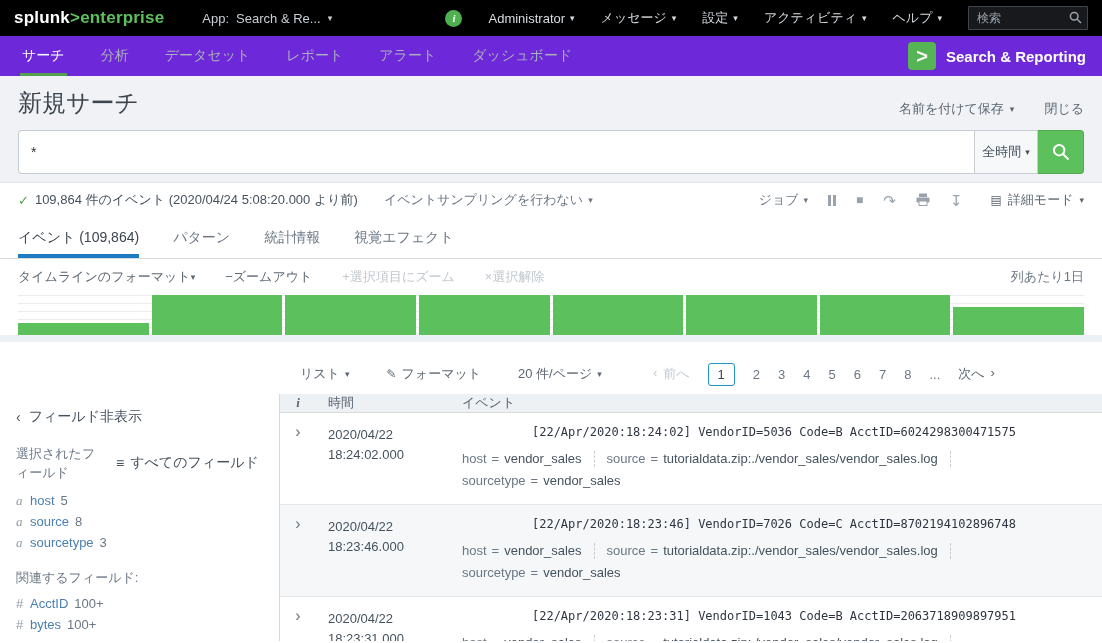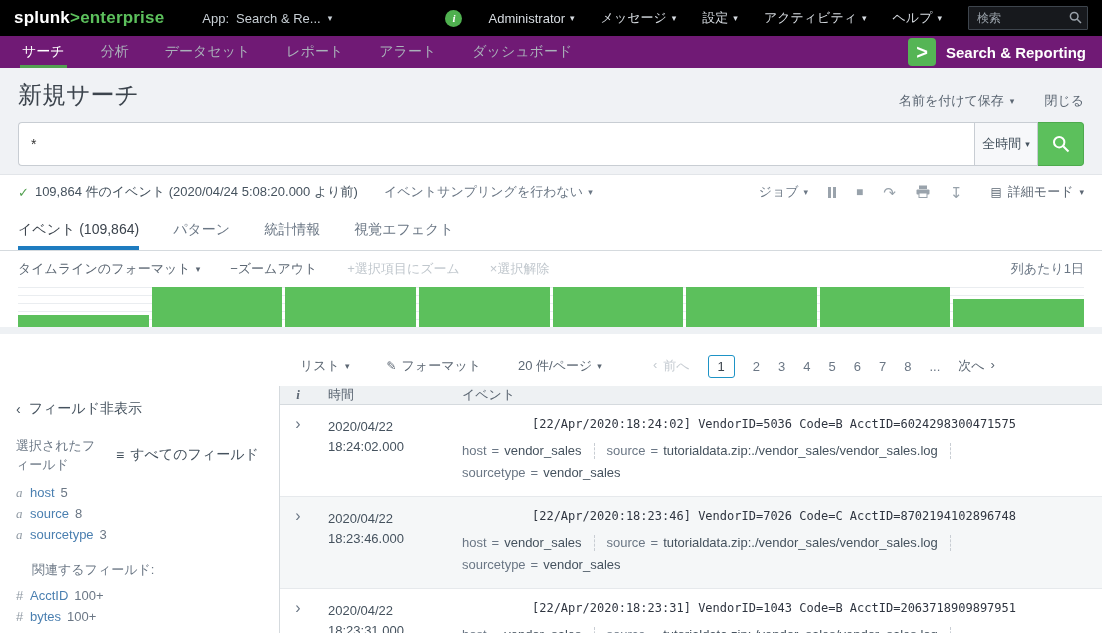--- a/index.html
+++ b/index.html
@@ -23,21 +23,21 @@
                 font-family:"Liberation Serif", serif; font-style:italic; font-weight:bold;
                 font-size:11px; cursor:pointer; }
   .top-menu { display:flex; align-items:center; gap:5px; cursor:pointer; }
   .top-search { position:relative; }
   .top-search input { width:120px; height:24px; background:#17191d; border:1px solid #3e454d;
                       border-radius:1px; color:#d7dce1; font-size:12px; padding:0 24px 0 8px; }
   .top-search input::placeholder { color:#9aa2aa; }
   .top-search .mag { position:absolute; right:6px; top:5px; }
 
   
-  .navbar { height:32px; background:#701a75; display:flex; align-items:stretch; padding:0 4px; }
+  .navbar { height:40px; background:#6d28d9; display:flex; align-items:stretch; padding:0 4px; }
   .nav-item { display:flex; align-items:center; margin:0 16px; padding:0 2px;
               color:#aab2ba; font-size:14px; position:relative; cursor:pointer; }
   .nav-item.active { color:#fff; }
   .nav-item.active::after { content:""; position:absolute; left:0; right:0; bottom:0;
                             height:3px; background:#53a051; }
   .nav-badge { margin-left:auto; display:flex; align-items:center; gap:10px;
                padding-right:12px; color:#fff; font-size:15px; font-weight:bold; }
   .badge-sq { width:28px; height:28px; border-radius:4px; background:#55b555; color:#fff;
               display:flex; align-items:center; justify-content:center;
               font-size:20px; font-weight:800; }
@@ -77,21 +77,21 @@
   .tabs-row { height:42px; display:flex; align-items:stretch; gap:34px; padding:0 18px;
               border-bottom:1px solid #d5dade; }
   .tab { display:flex; align-items:center; font-size:14px; color:#6b7785;
          position:relative; cursor:pointer; }
   .tab.active { color:#3c444d; }
   .tab.active::after { content:""; position:absolute; left:0; right:0; bottom:0;
                        height:4px; background:#1e7cc0; }
 
   
   .tl-controls { height:36px; display:flex; align-items:center; gap:30px; padding:0 18px; }
-  .tlc { color:#5c6773; display:flex; align-items:center; gap:5px; cursor:pointer; }
+  .tlc { color:#5c6773; display:flex; align-items:center; cursor:pointer; }
   .tlc.disabled { color:#c0c7cd; cursor:default; }
   .tl-note { margin-left:auto; color:#6b7785; }
   .tl-chart { height:40px; margin:0 18px; position:relative;
               background-image:repeating-linear-gradient(to bottom,#eaedf0 0 1px,transparent 1px 8px); }
   .tl-bars { position:absolute; inset:0; display:flex; align-items:flex-end; gap:3px; }
   .tl-bar { flex:1; background:#5cc05c; cursor:crosshair; }
   .axis-strip { height:7px; background:#eef1f4; }
 
   
   .results-toolbar { height:40px; margin-top:12px; display:flex; align-items:center;
@@ -112,21 +112,21 @@
                  margin-bottom:18px; cursor:pointer; }
   .fields-head { display:flex; gap:16px; margin-bottom:8px; }
   .sel-label { color:#6b7785; width:84px; line-height:19px; }
   .all-fields { color:#45525e; font-size:14px; display:flex; align-items:center; gap:6px; cursor:pointer; }
   .field-list { list-style:none; }
   .field-list li { display:flex; align-items:baseline; gap:6px; line-height:21px; cursor:pointer; }
   .ftype { color:#909aa4; font-family:"Liberation Serif", serif; font-style:italic; min-width:8px; }
   .ftype.sym { font-style:normal; font-family:inherit; color:#909aa4; }
   .fname { color:#4a7fb0; }
   .fcount { color:#6b7785; }
-  .interesting-label { color:#6b7785; margin:16px 16px 6px; }
+  .interesting-label { color:#6b7785; margin:16px 0 6px; }
 
   .events { flex:1; display:flex; flex-direction:column; overflow:hidden; }
   .t-head { display:flex; align-items:center; height:32px; background:#eef1f3;
             border-bottom:1px solid #d5dade; color:#5c6773; }
   .col-i { width:36px; text-align:center; flex-shrink:0; }
   .col-time { width:132px; padding-left:12px; flex-shrink:0; }
   .col-event { flex:1; padding-left:14px; padding-right:16px; }
   .t-head .col-i { font-family:"Liberation Serif", serif; font-style:italic; font-weight:bold; }
   .t-row { display:flex; align-items:flex-start; padding:12px 0; border-bottom:1px solid #e6e9ec;
            background:#fff; }

